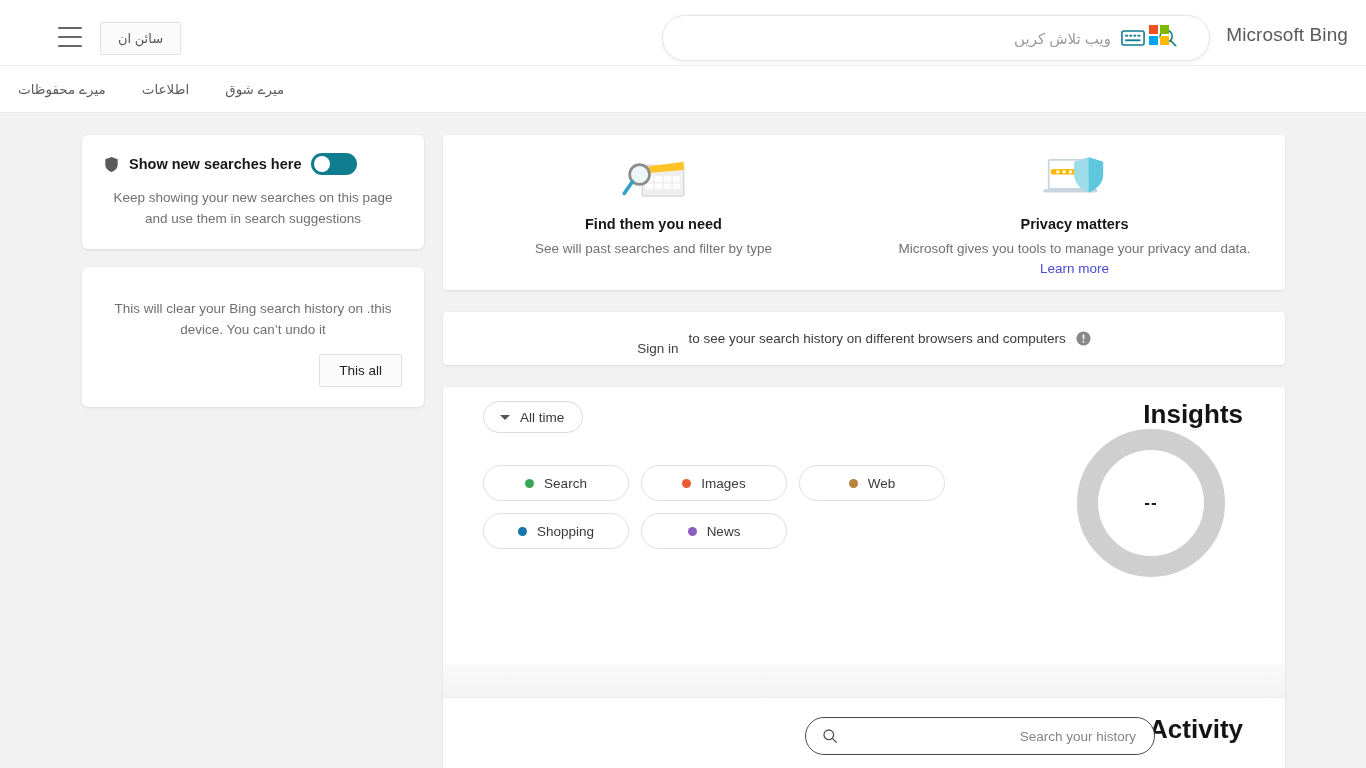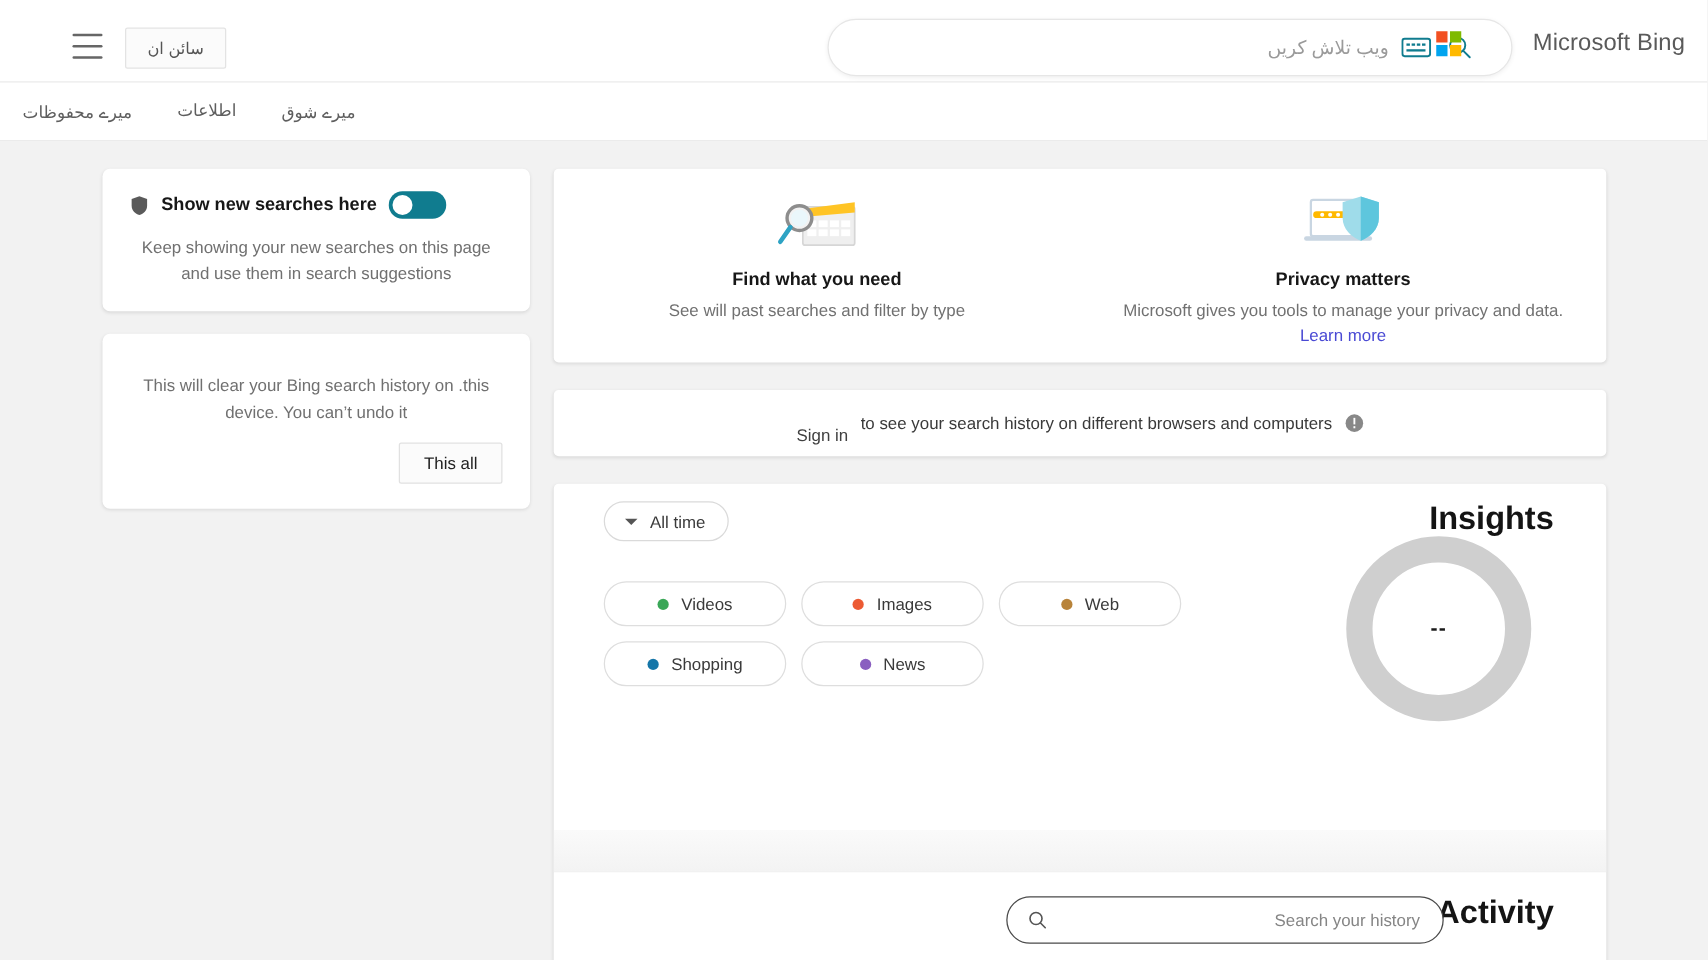--- a/index.html
+++ b/index.html
@@ -354,21 +354,21 @@
               <rect x="32" y="32" width="8" height="6"></rect>
                 <rect x="42" y="32" width="8" height="6"></rect>
               <rect x="52" y="32" width="8" height="6"></rect>
                 <rect x="62" y="32" width="8" height="6"></rect>
             </g>
             <circle cx="25" cy="22" r="11" fill="#f2f2f2" stroke="#8d8d8d" stroke-width="3"></circle>
             <circle cx="25" cy="22" r="7.5" fill="#eaf7fb"></circle>
             <line x1="17" y1="30" x2="8" y2="43" stroke="#2ea3c4" stroke-width="4" stroke-linecap="round"></line>
           </svg>
         </div>
-        <div class="promo-title">Find what you need</div>
+        <div class="promo-title">Find them you need</div>
         <div class="promo-desc">See will past searches and filter by type</div>
       </div>
     </div>
 
     <div class="signin-banner">
       <a>Sign in</a>
         <span> to see your search history on different browsers and computers</span>
       <svg class="info-ic" viewBox="0 0 16 16">
         <circle cx="8" cy="8" r="7.5" fill="#888"></circle>
         <rect x="7.2" y="3.5" width="1.6" height="5.6" fill="#fff"></rect>
@@ -389,21 +389,21 @@
         <div class="chips">
           <div class="chip">
             <span>Web</span>
             <span class="dot" style="background:#b8833a"></span>
           </div>
           <div class="chip">
             <span>Images</span>
             <span class="dot" style="background:#ec5a33"></span>
           </div>
           <div class="chip">
-            <span>Videos</span>
+            <span>Search</span>
             <span class="dot" style="background:#3aa757"></span>
           </div>
           <div class="chip">
             <span>News</span>
             <span class="dot" style="background:#8a5fc0"></span>
           </div>
           <div class="chip">
             <span>Shopping</span>
             <span class="dot" style="background:#1576a8"></span>
           </div>

